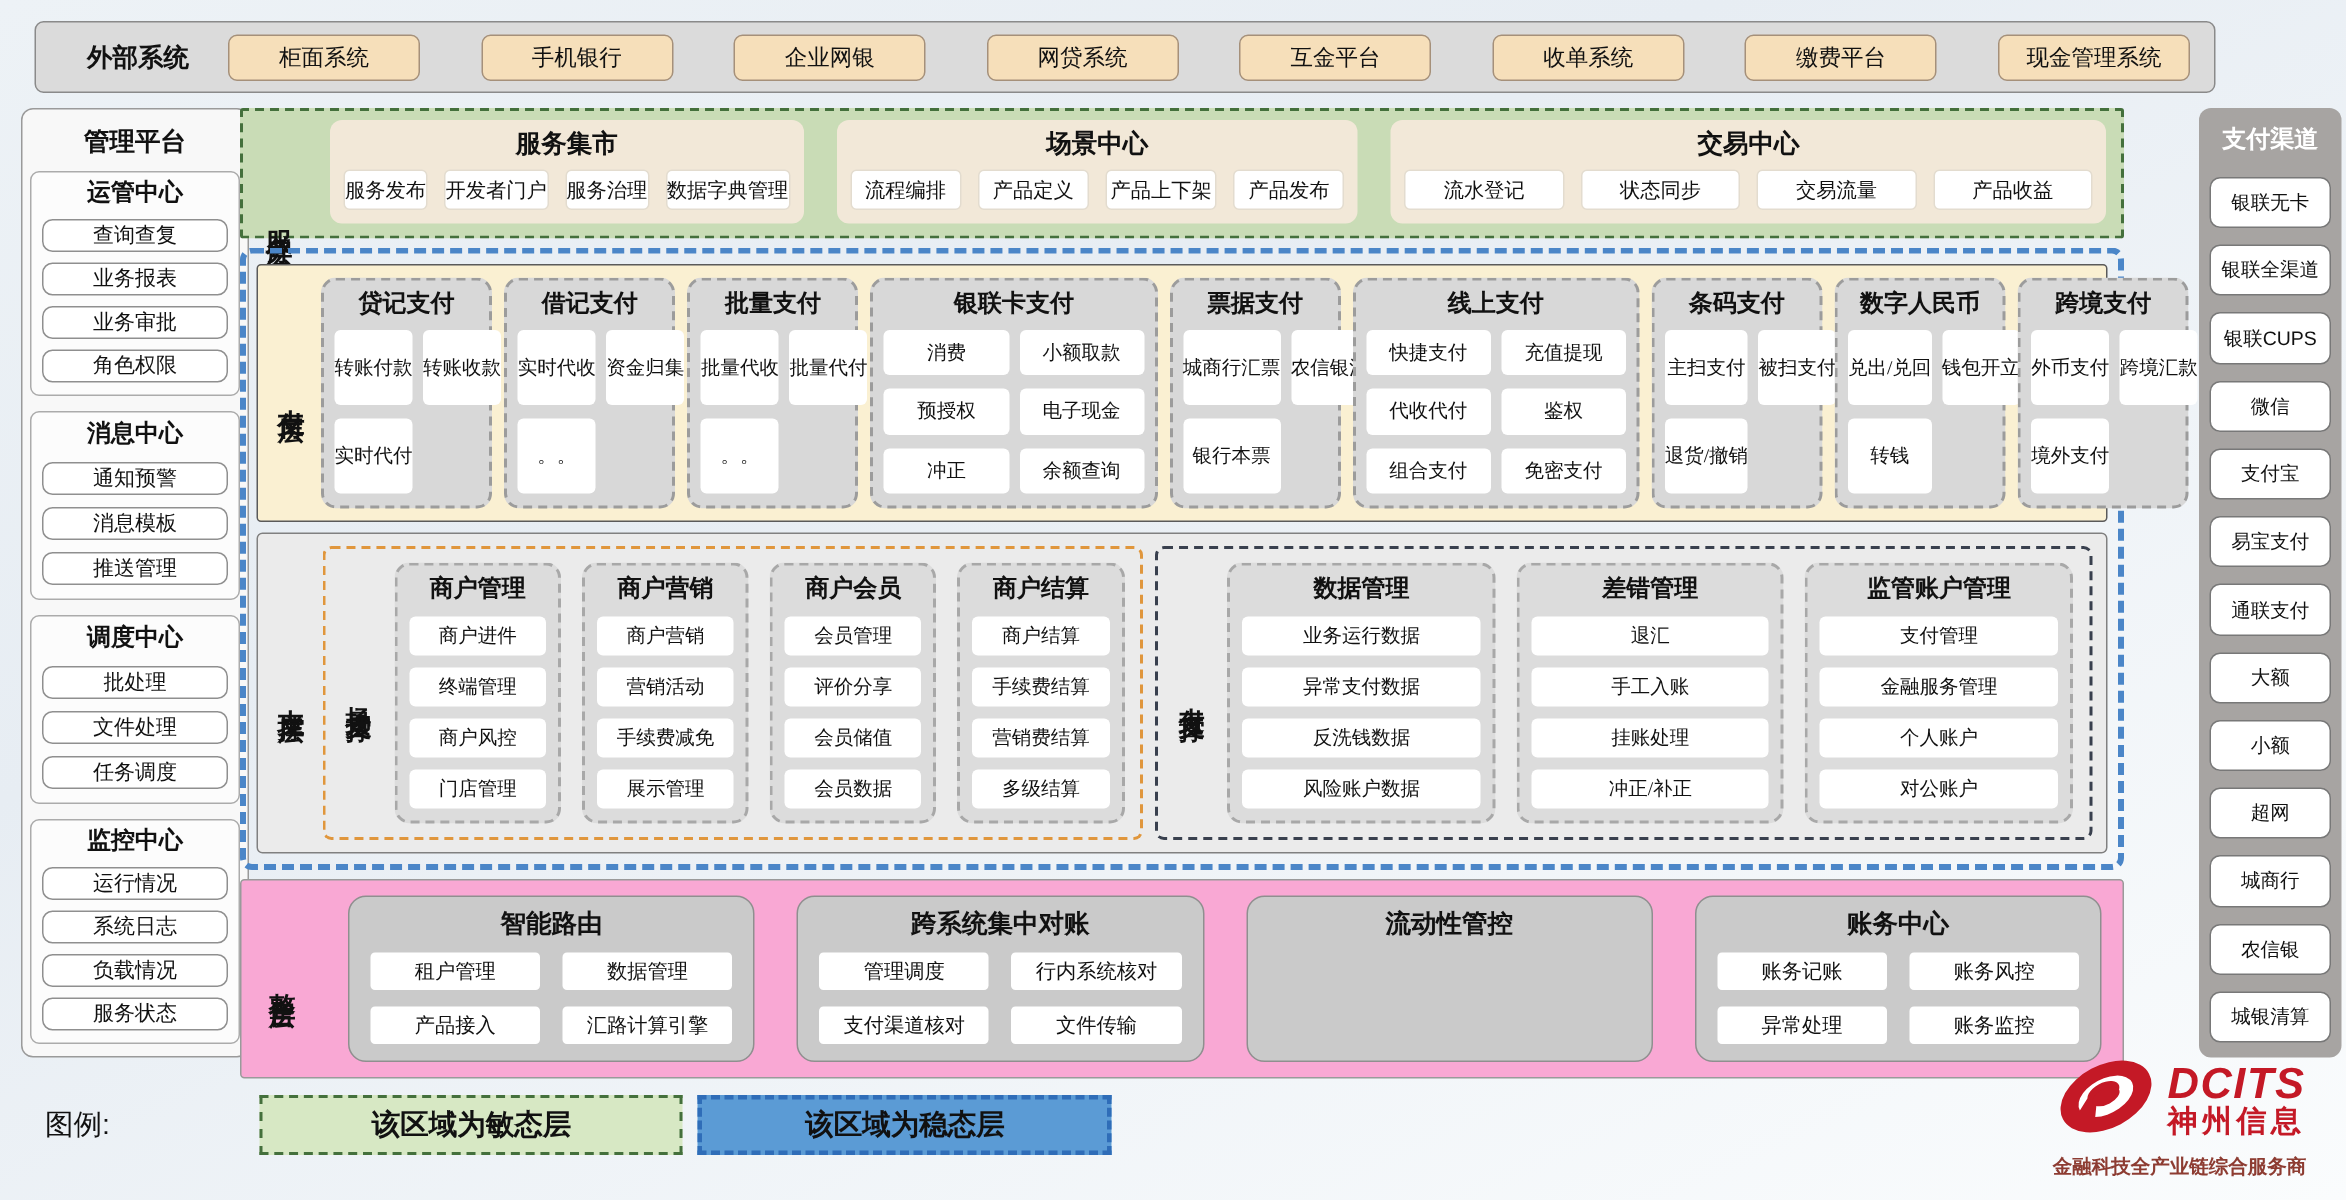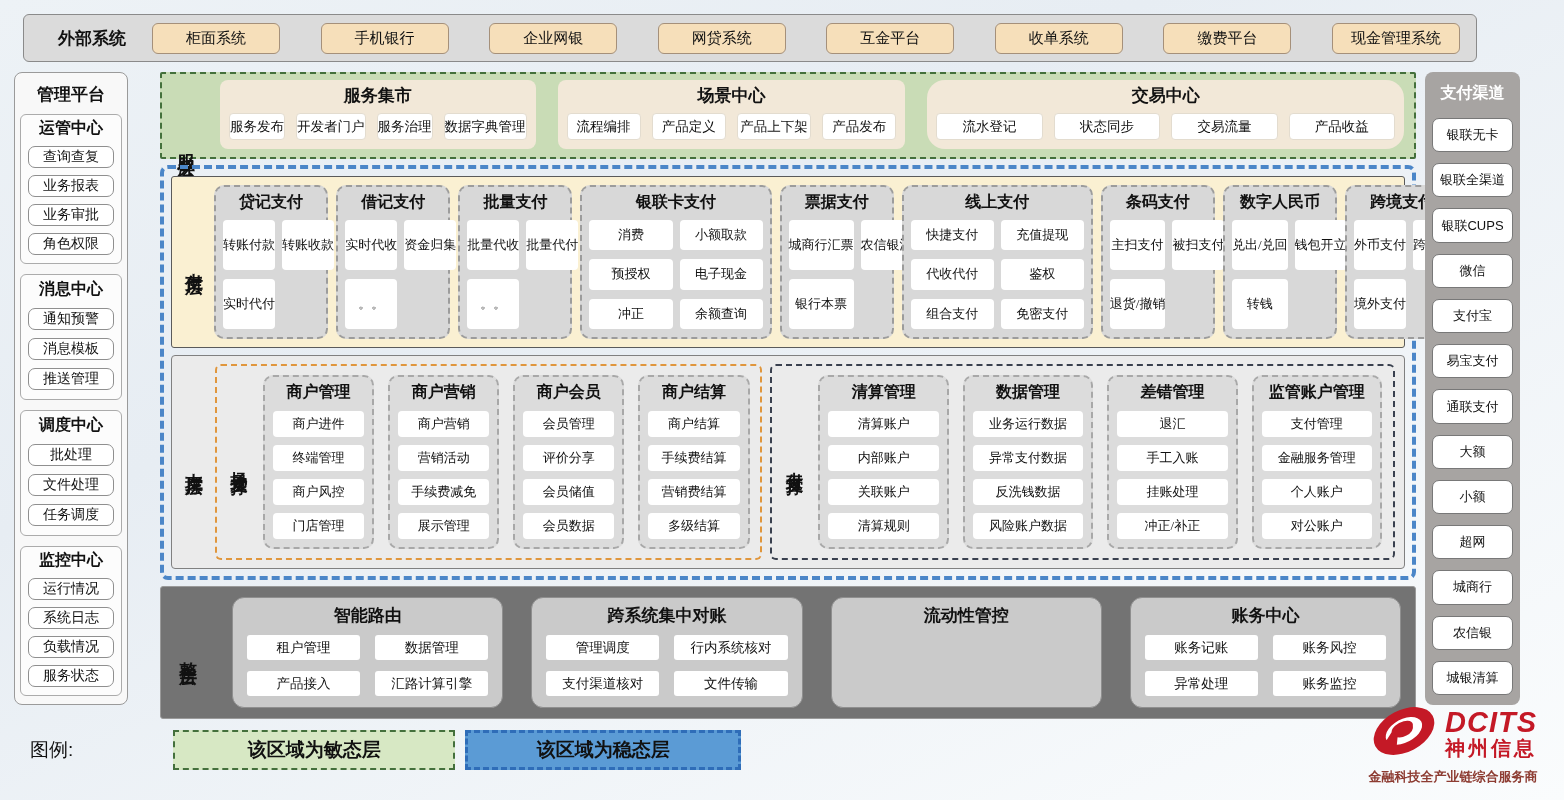--- a/index.html
+++ b/index.html
@@ -14,21 +14,21 @@
   
   .topbar { position:absolute; left:23px; top:14px; width:1454px; height:48px;
     background:#dbdbdb; border:1px solid #8a8a8a; border-radius:6px;
     display:flex; align-items:center; padding:0 16px 0 34px; }
   .topbar-label { font-weight:bold; font-size:17px; margin-right:26px; white-space:nowrap; }
   .topbar-btns { flex:1; display:flex; justify-content:space-between; }
   .tan { width:128px; height:31px; background:#f6dfba; border:1px solid #a5907a;
     border-radius:6px; font-size:15px; }
 
   
-  .left-sb { position:absolute; left:14px; top:72px; width:114px; height:633px;
+  .left-sb { position:absolute; left:14px; top:72px; width:152px; height:633px;
     background:#f8f8f8; border:1px solid #9a9a9a; border-radius:8px;
     display:flex; flex-direction:column; padding:6px 5px 8px; }
   .left-sb-title { font-weight:bold; font-size:17px; text-align:center; padding:4px 0 8px; }
   .mgroups { flex:1; display:flex; flex-direction:column; justify-content:space-between; gap:10px; }
   .mgroup { border:1px solid #ababab; border-radius:6px; background:#fcfcfc;
     padding:3px 7px 8px; display:flex; flex-direction:column; gap:7px; flex:1; justify-content:space-evenly; }
   .mgroup-title { font-weight:bold; font-size:16px; text-align:center; }
   .mbtn { height:22px; border:1px solid #8f8f8f; border-radius:7px; font-size:14px; }
 
   
@@ -38,21 +38,21 @@
   .vlabel { writing-mode:vertical-lr; text-orientation:upright;
     font-weight:bold; font-size:18px; letter-spacing:3px;
     display:flex; align-items:center; justify-content:center; line-height:1; }
 
   
   .service { height:90px; background:#c9dcb6; border:2px dashed #44703c; border-radius:2px;
     display:flex; align-items:flex-end; padding:6px 10px 8px; gap:20px; }
   .service .vlabel { width:28px; font-size:18px; }
   .sgroup { background:#f2e8d8; border-radius:8px; padding:3px 9px 9px;
     display:flex; flex-direction:column; height:100%; }
-  .sgroup:nth-of-type(2){ flex:0.82; } .sgroup:nth-of-type(3){ flex:1.14;border-radius:18px; } .sgroup:nth-of-type(4){ flex:1.06; }
+  .sgroup:nth-of-type(2){ flex:0.82; } .sgroup:nth-of-type(3){ flex:1.14; } .sgroup:nth-of-type(4){ flex:1.06; }
   .sgroup-title { font-weight:bold; font-size:17px; text-align:center; margin:1px 0 6px; }
   .sgroup-row { display:flex; gap:11px; flex:1; }
   .sbtn { flex:1; border-radius:4px; font-size:13.5px; border:1px solid #e3dccf; height:27px; align-self:center; width:100%; }
 
   
   .stable { margin-top:6px; border:4px dashed #4b86c8; border-radius:8px;
     padding:7px; display:flex; flex-direction:column; gap:7px;font-family:Liberation Serif, serif; }
 
   
   .paylayer { background:#faf0d2; border:1px solid #5a5a5a; border-radius:3px;
@@ -72,31 +72,31 @@
   .subgroup { border-radius:6px; display:flex; padding:9px 11px; gap:13px; }
   .scene-sup { border:2px dashed #e0963c; flex:88; }
   .pay-sup { border:2px dashed #39404e; flex:101; }
   .subgroup .vlabel { width:22px; font-size:17px; letter-spacing:2px; }
   .scol { background:#dcdcdc; border:2px dashed #a8a8a8; border-radius:10px;
     padding:3px 8px 8px; display:flex; flex-direction:column; gap:8px; flex:1 1 0; min-width:0; }
   .scol-title { font-weight:bold; font-size:16px; text-align:center; margin-top:2px; }
   .scbtn { border-radius:4px; font-size:13px; flex:1; }
 
   
-  .intlayer { margin-top:6px; background:#737373; border:1px solid #9a9a9a; border-radius:3px;
+  .intlayer { margin-top:6px; background:#f9a8d4; border:1px solid #9a9a9a; border-radius:3px;
     display:flex; padding:10px 14px; gap:31px; flex:1; }
   .intlayer .vlabel { width:26px; }
   .igroup { background:#cacaca; border:1px solid #8f8f8f; border-radius:12px;
     padding:3px 14px 11px; display:flex; flex-direction:column; flex:1; }
   .igroup-title { font-weight:bold; font-size:17px; text-align:center; margin:3px 0 8px; }
   .igrid { display:grid; grid-template-columns:1fr 1fr; gap:11px 15px; flex:1; }
   .ibtn { border-radius:3px; font-size:13.5px; min-height:25px; }
 
   
-  .right-sb { position:absolute; left:1425px; top:72px; width:95px; height:633px;
+  .right-sb { position:absolute; left:1466px; top:72px; width:95px; height:633px;
     background:#a7a4a2; border-radius:8px; display:flex; flex-direction:column;
     padding:9px 7px 10px; gap:11px; }
   .right-sb-title { color:#fff; font-weight:bold; font-size:16px; text-align:center; margin:2px 0 3px; }
   .chbtn { flex:1; border:1px solid #787878; border-radius:7px; font-size:13px; }
 
   
   .legend { position:absolute; left:30px; top:730px; display:flex; align-items:center; gap:0; }
   .legend-label { font-size:19px; margin-right:100px;text-align:center; }
   .legend-box { width:282px; height:40px; display:flex; align-items:center; justify-content:center;
     font-weight:bold; font-size:19px; }
@@ -311,27 +311,20 @@
               <div class="btn scbtn">商户结算</div>
               <div class="btn scbtn">手续费结算</div>
               <div class="btn scbtn">营销费结算</div>
               <div class="btn scbtn">多级结算</div>
             </div>
           </div>
       </div>
       <div class="subgroup pay-sup">
         <div class="vlabel">支付支撑</div>
         <div style="display:flex; flex:1; gap:14px;">
-            <div class="scol">
-              <div class="scol-title">清算管理</div>
-              <div class="btn scbtn">清算账户</div>
-              <div class="btn scbtn">内部账户</div>
-              <div class="btn scbtn">关联账户</div>
-              <div class="btn scbtn">清算规则</div>
-            </div>
             <div class="scol">
               <div class="scol-title">数据管理</div>
               <div class="btn scbtn">业务运行数据</div>
               <div class="btn scbtn">异常支付数据</div>
               <div class="btn scbtn">反洗钱数据</div>
               <div class="btn scbtn">风险账户数据</div>
             </div>
             <div class="scol">
               <div class="scol-title">差错管理</div>
               <div class="btn scbtn">退汇</div>

